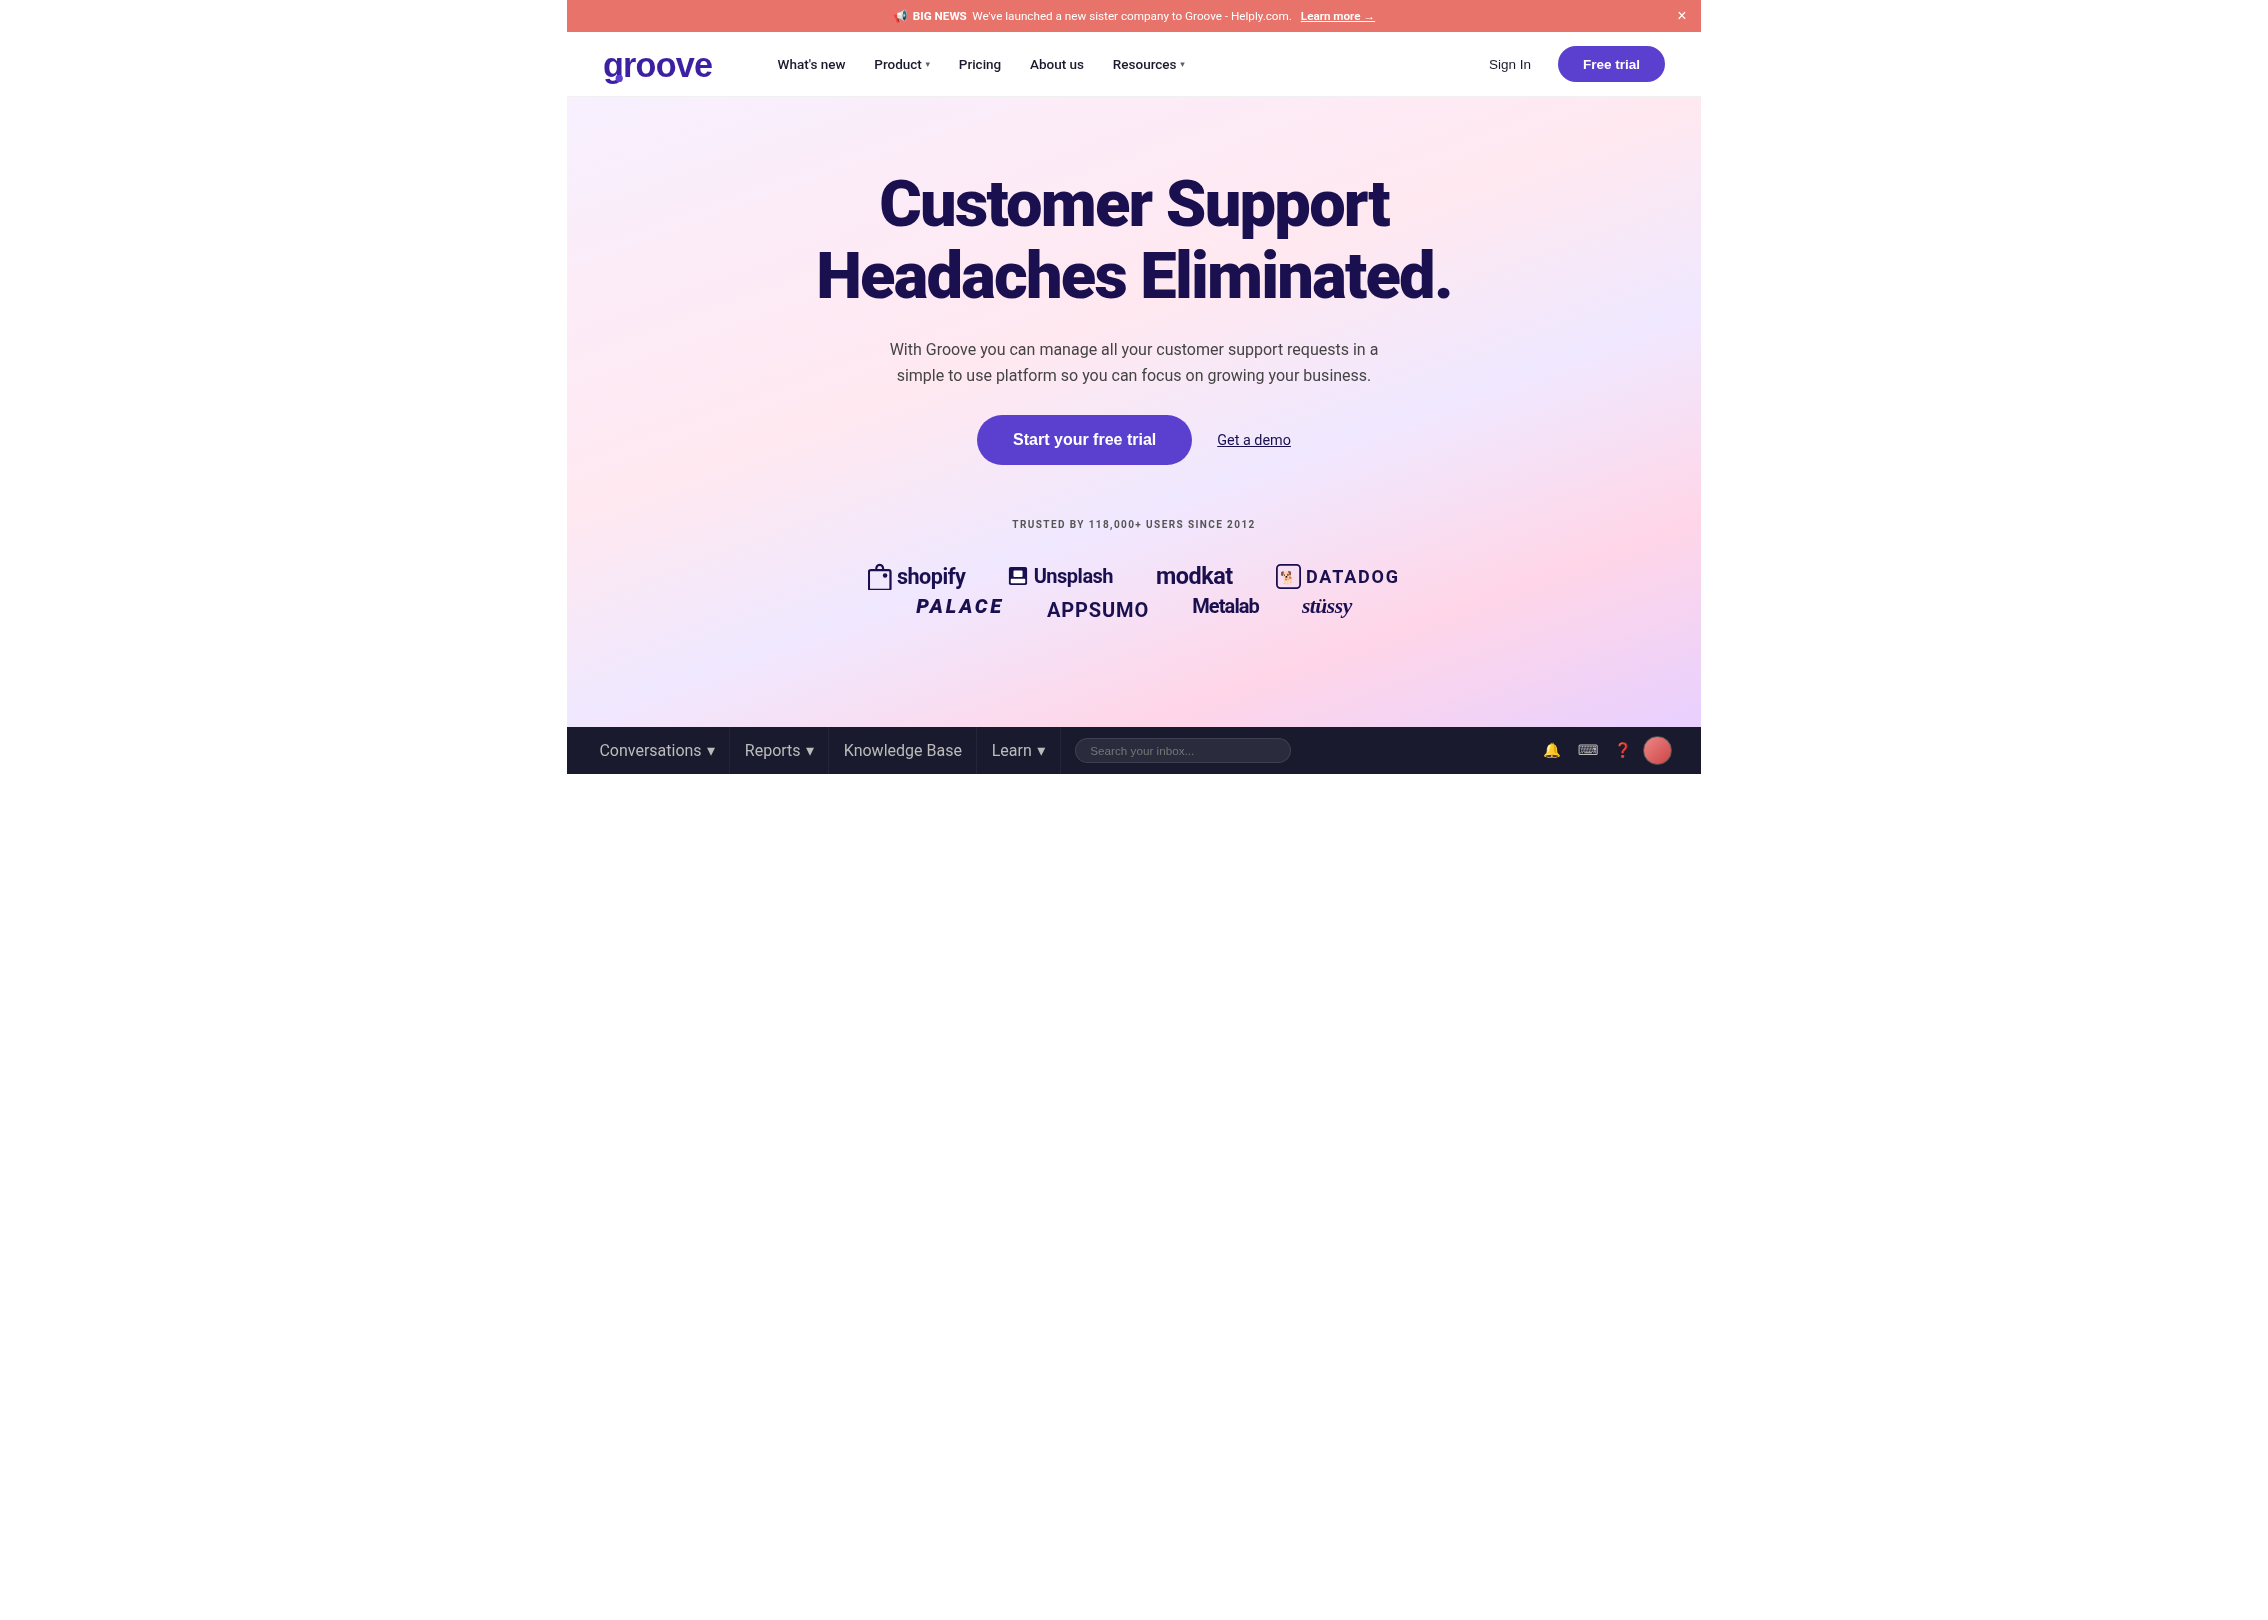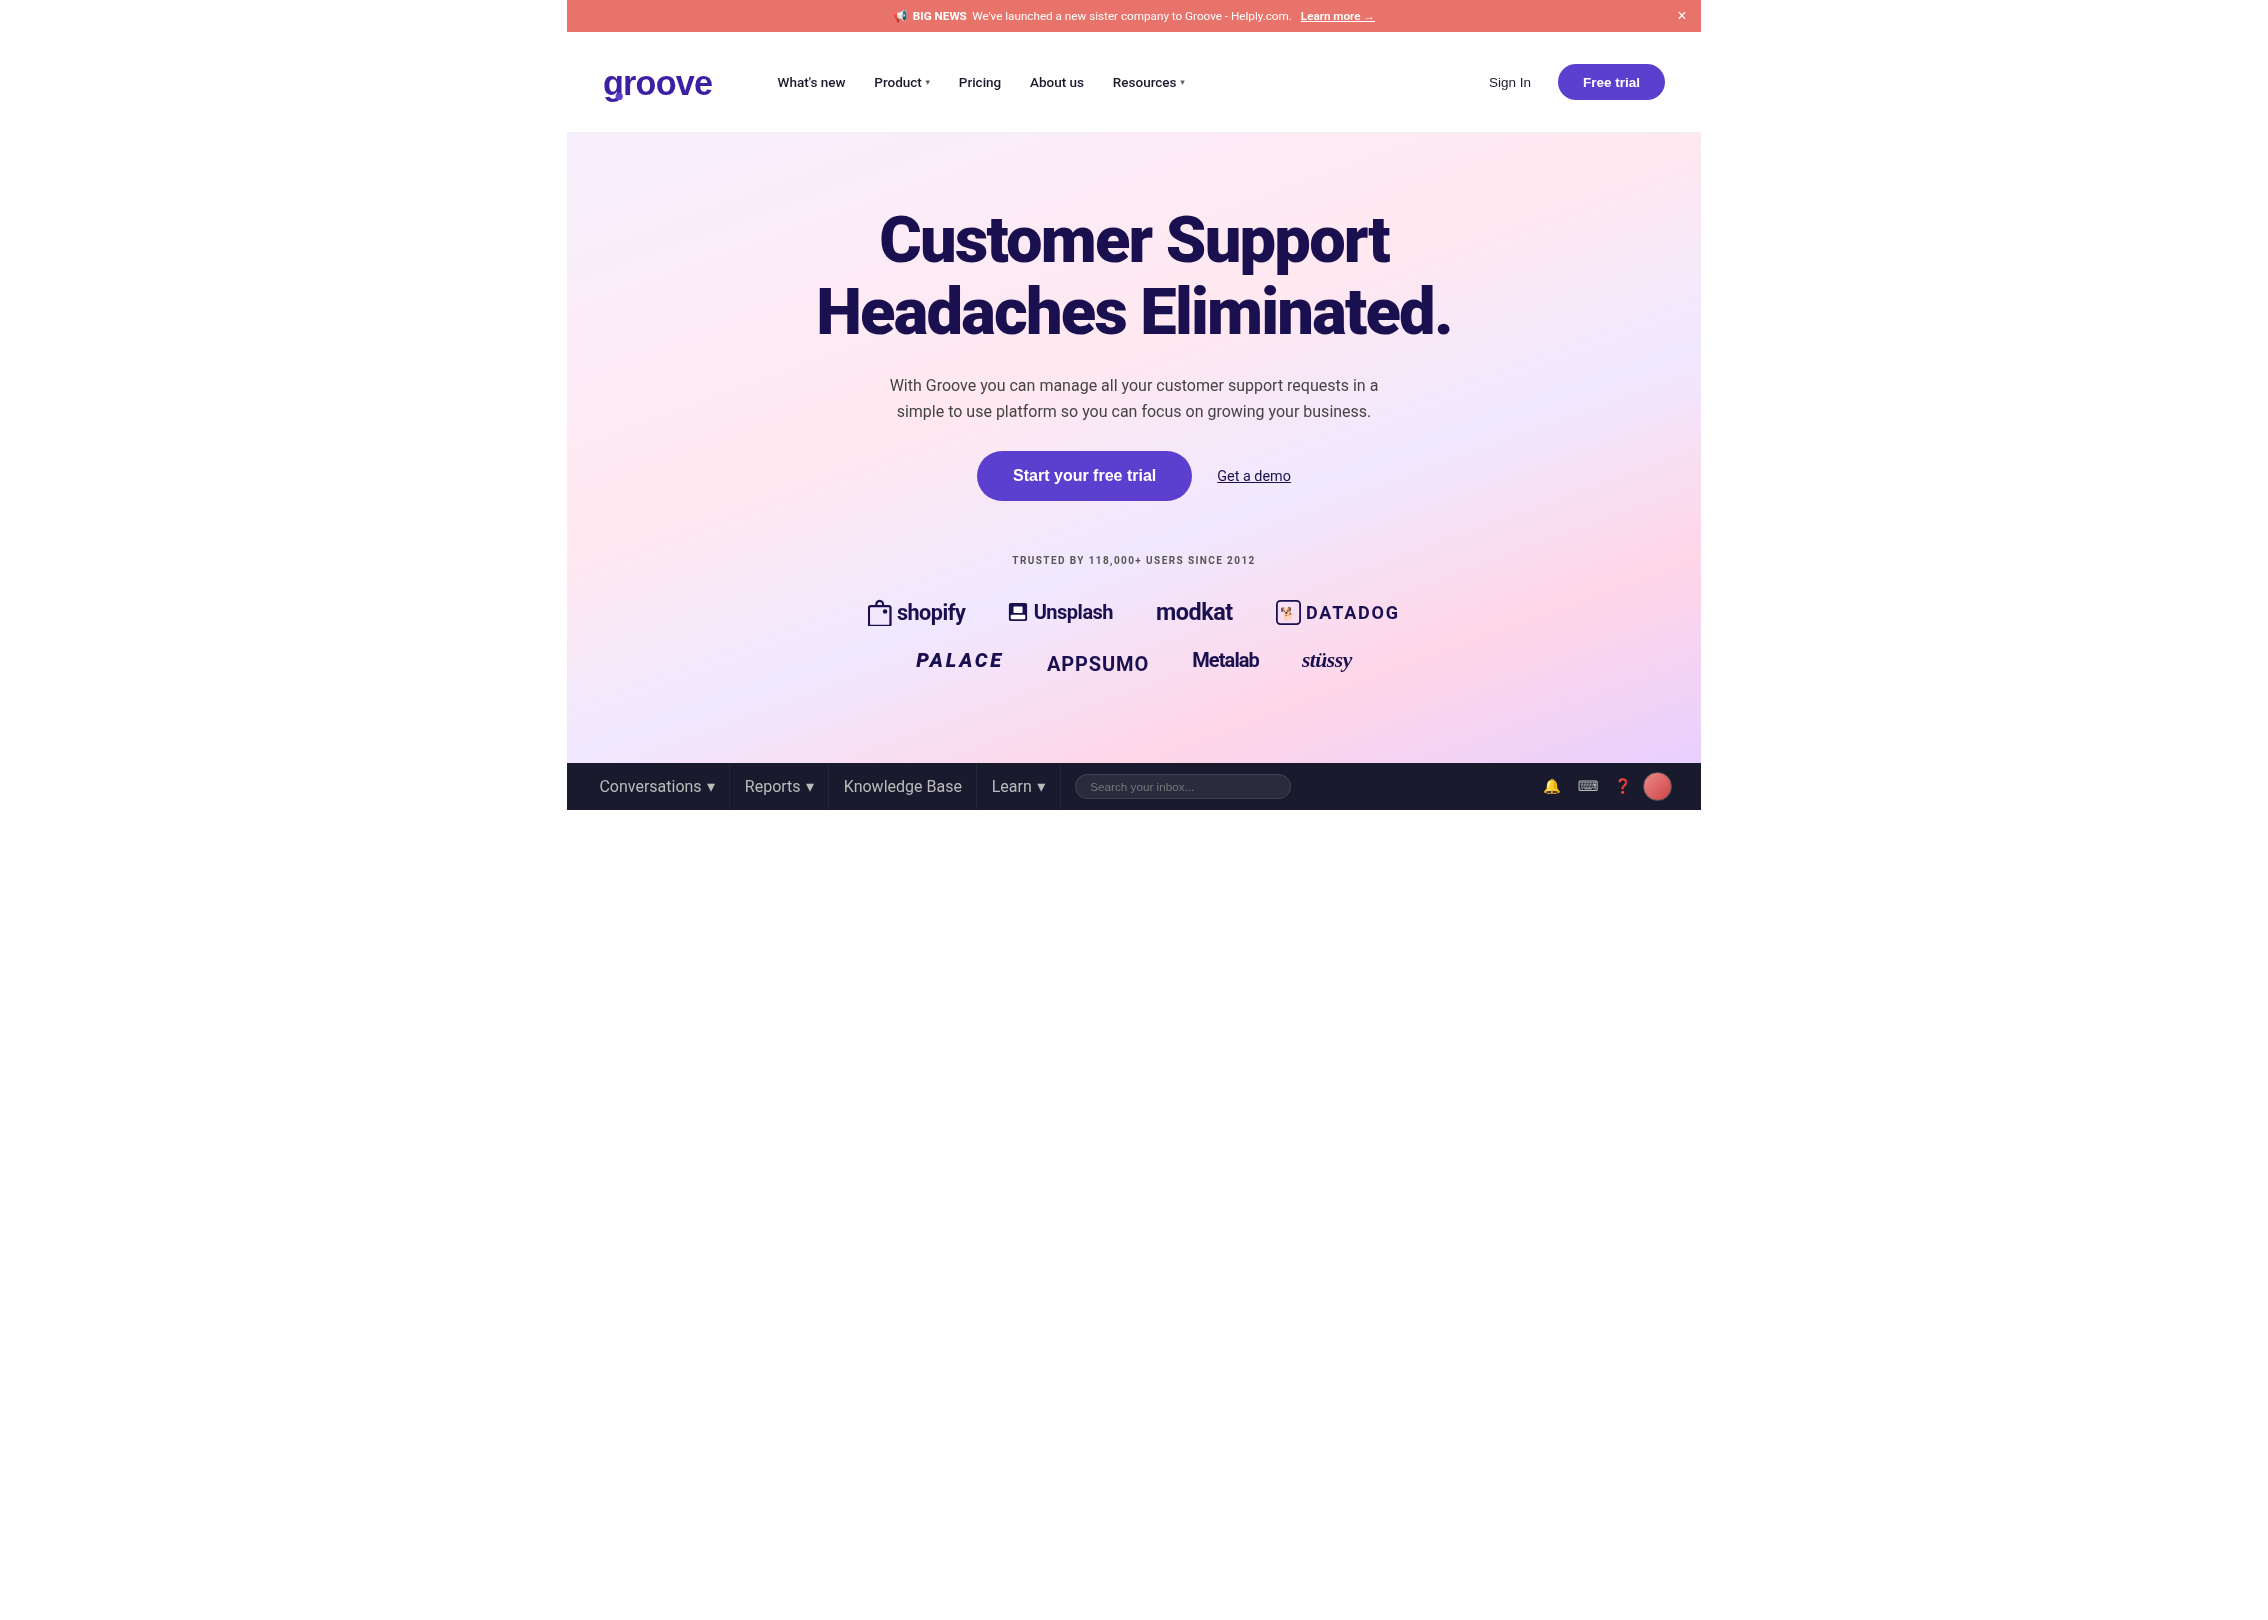--- a/index.html
+++ b/index.html
@@ -42,21 +42,21 @@
       border: none;
       color: white;
       font-size: 16px;
       cursor: pointer;
       line-height: 1;
     }
 
     
     .navbar {
       background: white;
-      padding: 30px 36px;
+      padding: 12px 36px;
       display: flex;
       align-items: center;
       gap: 0;
       border-bottom: 0.9px solid #f0f0f0;
     }
     .logo {
       font-size: 29px;
       font-weight: 900;
       color: #3d1fa3;
       margin-right: 36px;
@@ -165,21 +165,20 @@
       font-size: 10px;
       font-weight: 700;
       letter-spacing: 1.4px;
       color: #555;
       text-transform: uppercase;
       margin-bottom: 32px;
     }
     .logos-grid {
       display: flex;
       flex-direction: column;
-      gap: 18px;
       align-items: center;
     }
     .logos-row {
       display: flex;
       align-items: center;
       gap: 43px;
       justify-content: center;
     }
     .brand-logo {
       font-size: 20px;

